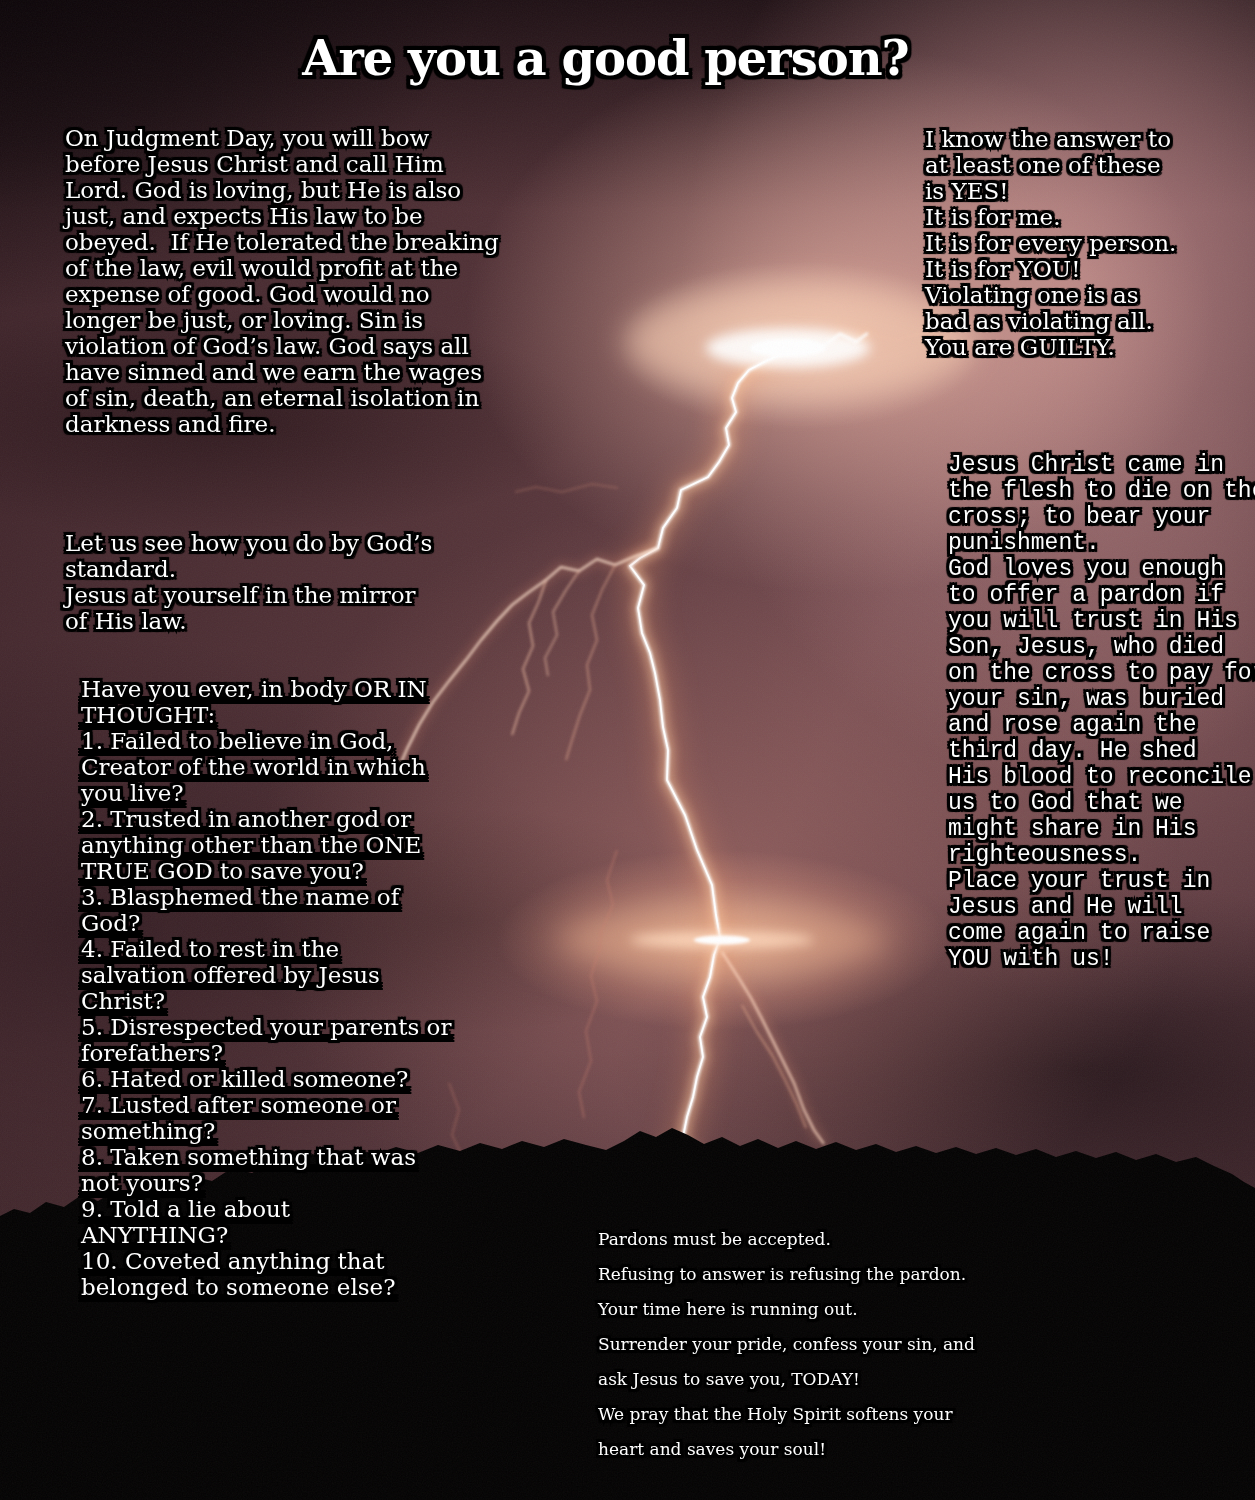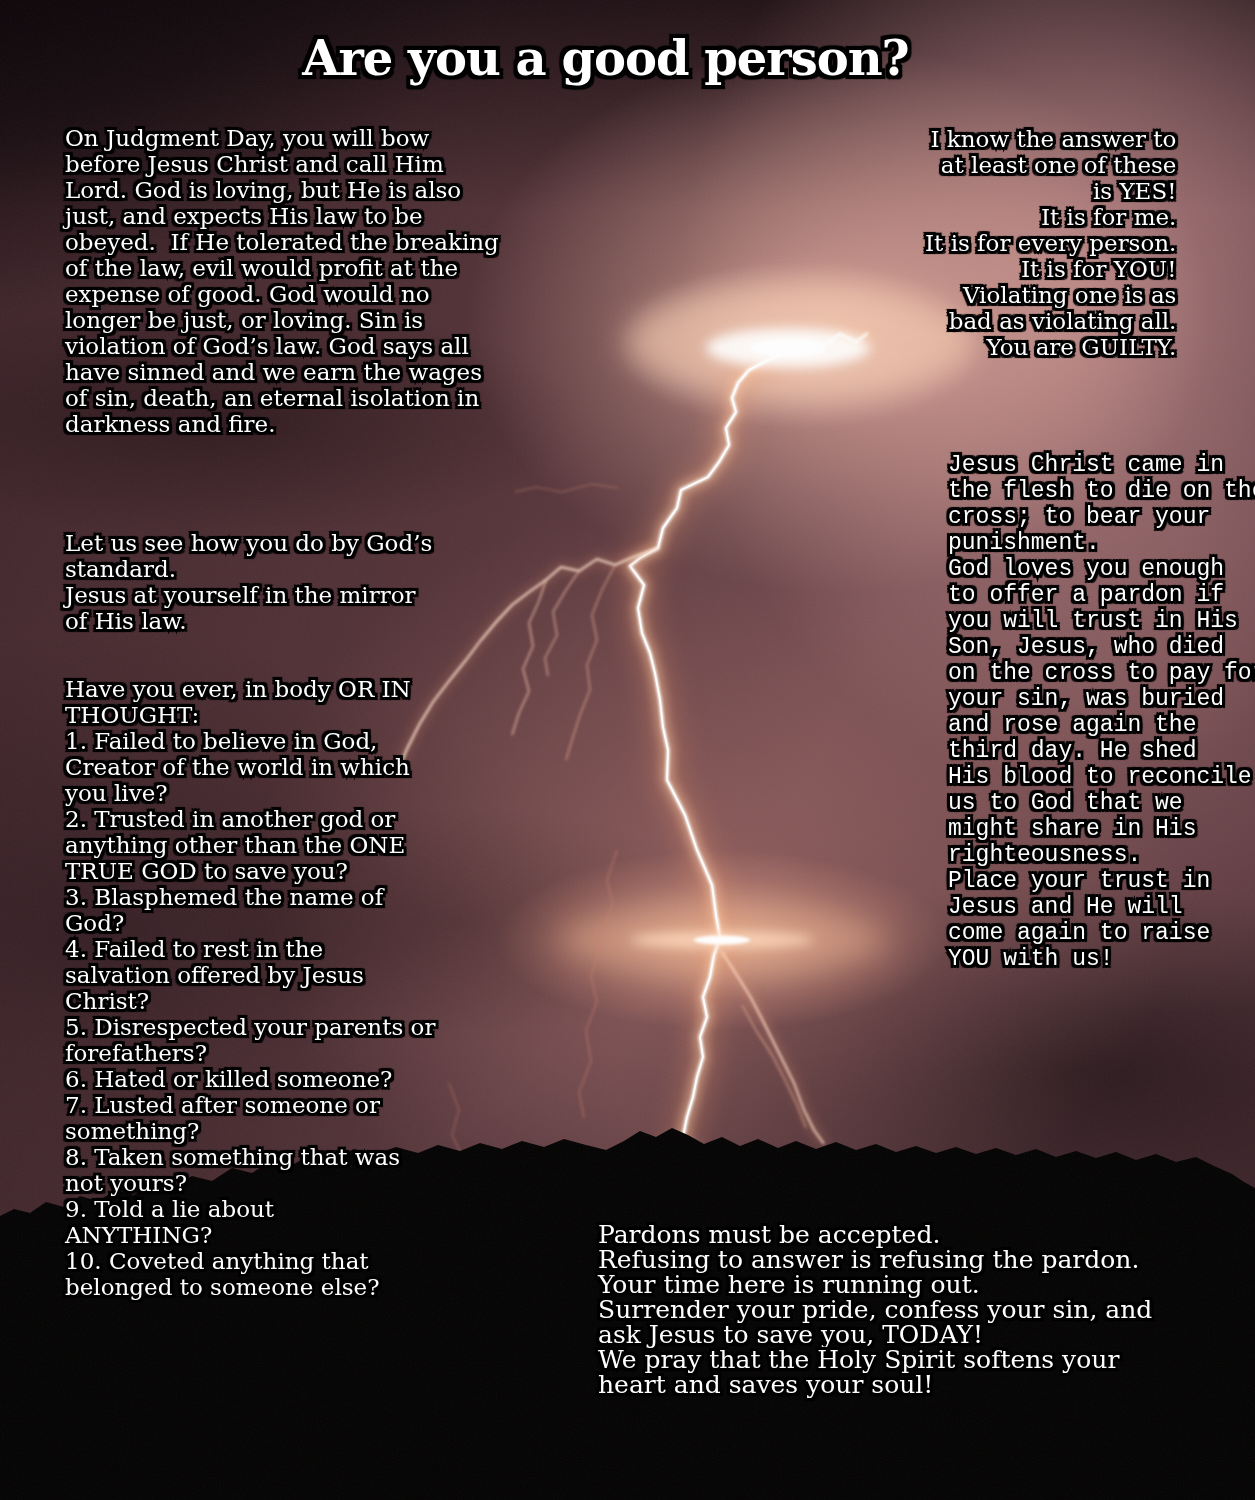--- a/index.html
+++ b/index.html
@@ -56,24 +56,24 @@
     white-space:pre;
     -webkit-text-stroke:7px #000;
     paint-order:stroke fill;
     text-shadow:
       -3px -3px 0 #000, 3px -3px 0 #000, -3px 3px 0 #000, 3px 3px 0 #000,
       -4px 0 0 #000, 4px 0 0 #000, 0 -4px 0 #000, 0 4px 0 #000,
       -4px -4px 1px #000, 4px -4px 1px #000, -4px 4px 1px #000, 4px 4px 1px #000;
   }
   #p-intro{left:65px;top:125px;}
   #p-standard{left:65px;top:530px;}
-  #p-questions{left:65px;top:676px;}
-  #p-guilty{left:925px;top:126px;text-align:right;}
+  #p-questions{left:81px;top:676px;text-decoration:underline;}
+  #p-guilty{left:925px;top:126px;}
   #p-gospel{left:948px;top:452px;font-family:Liberation Mono, monospace;}
-  #p-cta{left:598px;top:1222px;font-size:25px;line-height:25px;}
+  #p-cta{left:598px;top:1222px;font-size:17px;line-height:35px;}
 </style>
 </head>
 <body>
 
 <div id="poster">
 
   <div id="sky"></div>
 
   <svg id="bolts" viewBox="0 0 1255 1500" width="1255" height="1500" xmlns="http://www.w3.org/2000/svg">
     <defs>

